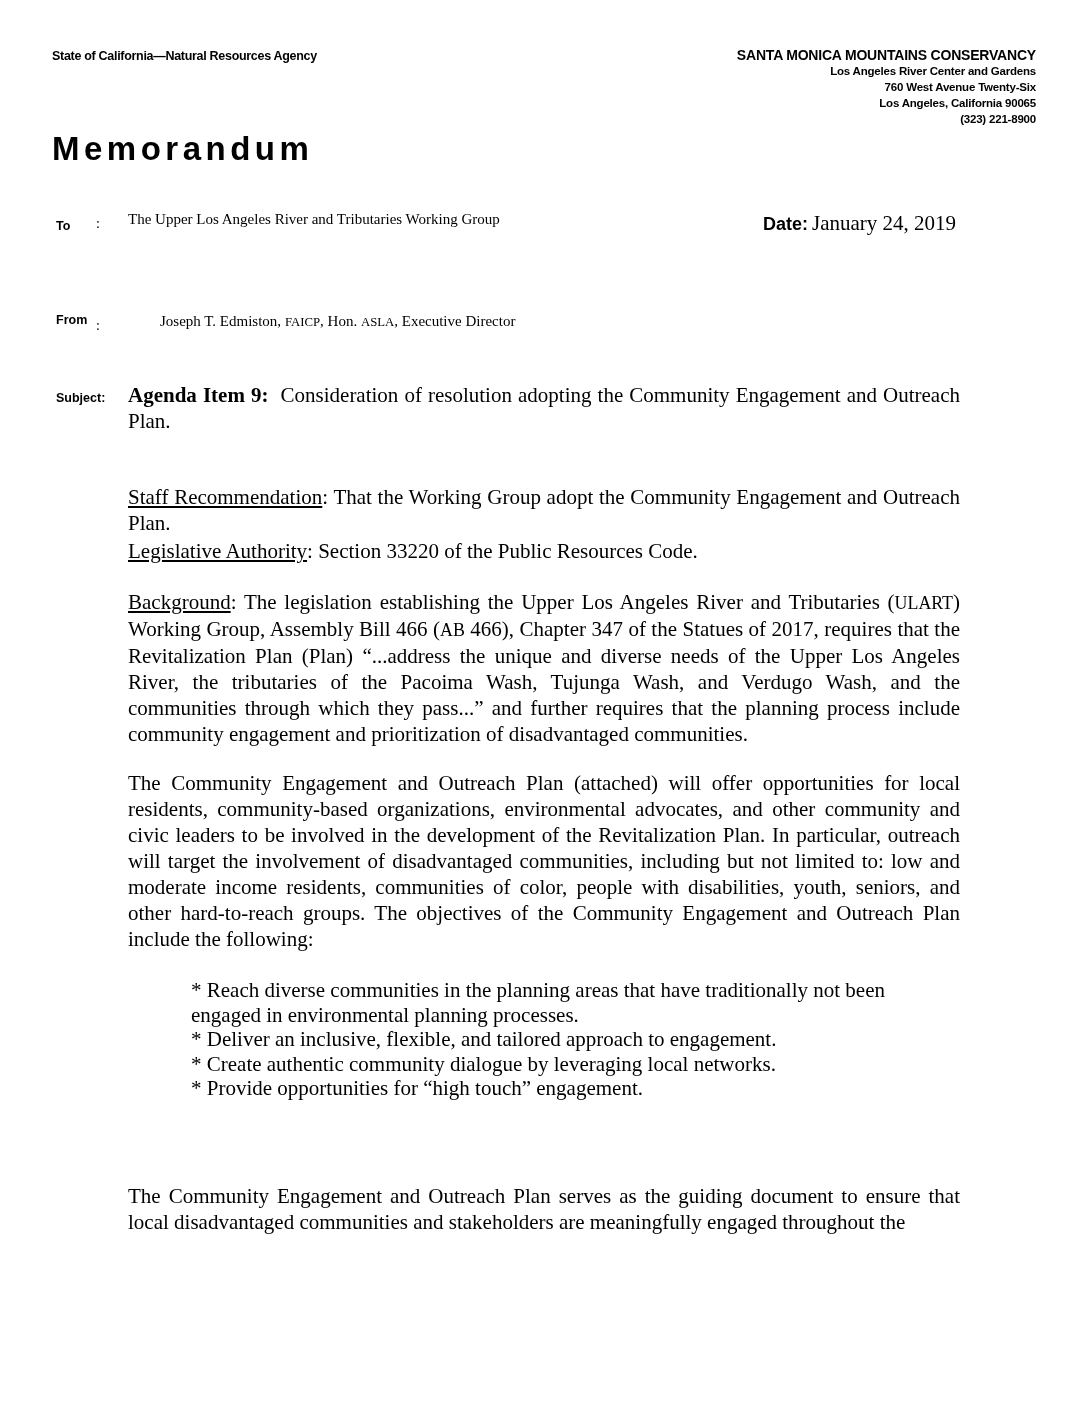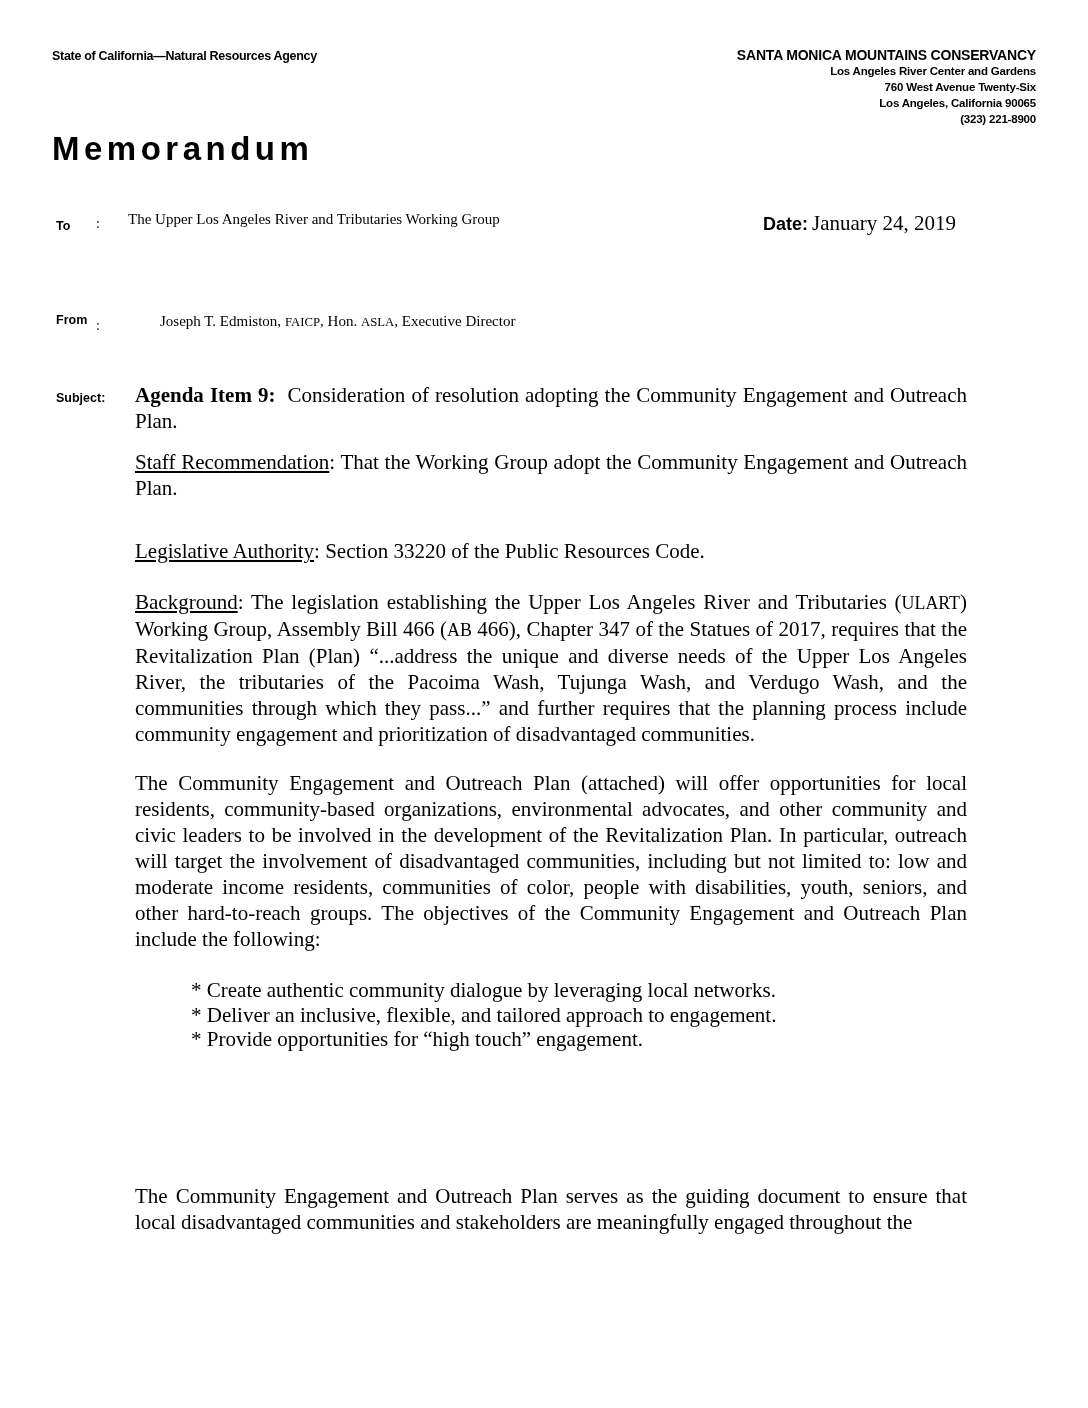--- a/index.html
+++ b/index.html
@@ -75,21 +75,20 @@
     #date-block .lbl { font-size: 18px; font-weight: bold; }
     #date-block .val { font-size: 21px; }
 
     .body-text {
       position: absolute;
       left: 128px;
       width: 832px;
       font-size: 21px;
       line-height: 26px;
       text-align: justify;
-      margin-left: 7px;
     }
     .u { text-decoration: underline; }
     .bold { font-weight: bold; }
 
     #objectives {
       position: absolute;
       left: 191px;
       top: 978px;
       width: 720px;
       font-size: 21px;
@@ -127,33 +126,34 @@
 <div class="field-colon" style="top:318px;">:</div>
 <div class="field-value" style="top:313px;margin-left:32px;">
   <span>Joseph T. Edmiston, </span><span class="smallcaps">FAICP</span><span>, Hon. </span><span class="smallcaps">ASLA</span><span>, Executive Director</span>
 </div>
 
 <div class="field-label sans" style="top:391px; left:56px;">Subject:</div>
 <div class="body-text" style="top:382px;">
   <span class="bold">Agenda Item 9:</span><span style="white-space:pre-wrap;">  Consideration of resolution adopting the Community Engagement and Outreach Plan.</span>
 </div>
 
-<div class="body-text" style="top:449px;">
+<div class="body-text" style="top:484px;">
   <span class="u">Staff Recommendation</span><span>: That the Working Group adopt the Community  Engagement and Outreach Plan.</span>
 </div>
 
 <div class="body-text" style="top:538px;">
   <span class="u">Legislative Authority</span><span>: Section 33220 of the Public Resources Code.</span>
 </div>
 
 <div class="body-text" style="top:589px;">
   <span class="u">Background</span><span>: The legislation establishing the Upper Los Angeles River and Tributaries (</span><span class="smallcaps">ULART</span><span>) Working Group, Assembly Bill 466 (</span><span class="smallcaps">AB</span><span> 466), Chapter 347 of the Statues of 2017, requires that the Revitalization Plan (Plan) “...address the unique and diverse needs of the Upper Los Angeles River, the tributaries of the Pacoima Wash, Tujunga Wash, and Verdugo Wash, and the communities through which they pass...” and further requires that the planning process include community engagement and prioritization of disadvantaged communities.</span>
 </div>
 
 <div class="body-text" style="top:770px;">The Community Engagement and Outreach Plan (attached) will offer opportunities for local residents, community-based organizations, environmental advocates, and other community and civic leaders to be involved in the development of the Revitalization Plan. In particular, outreach will target the involvement of disadvantaged communities, including but not limited to: low and moderate income residents, communities of color, people with disabilities, youth, seniors, and other hard-to-reach groups. The objectives of the Community Engagement and Outreach Plan include the following:</div>
 
 <ul id="objectives">
+  <li>* Reach diverse communities in the planning areas that have traditionally not been engaged in environmental planning processes.</li>
+  <li>* Deliver an inclusive, flexible, and tailored approach to engagement.</li>
   <li>* Create authentic community dialogue by leveraging local networks.</li>
-  <li>* Deliver an inclusive, flexible, and tailored approach to engagement.</li>
   <li>* Provide opportunities for “high touch” engagement.</li>
 </ul>
 
 <div class="body-text" style="top:1183px;">The Community Engagement and Outreach Plan serves as the guiding document to ensure that local disadvantaged communities and stakeholders are meaningfully engaged throughout the</div>
 
 </body></html>

